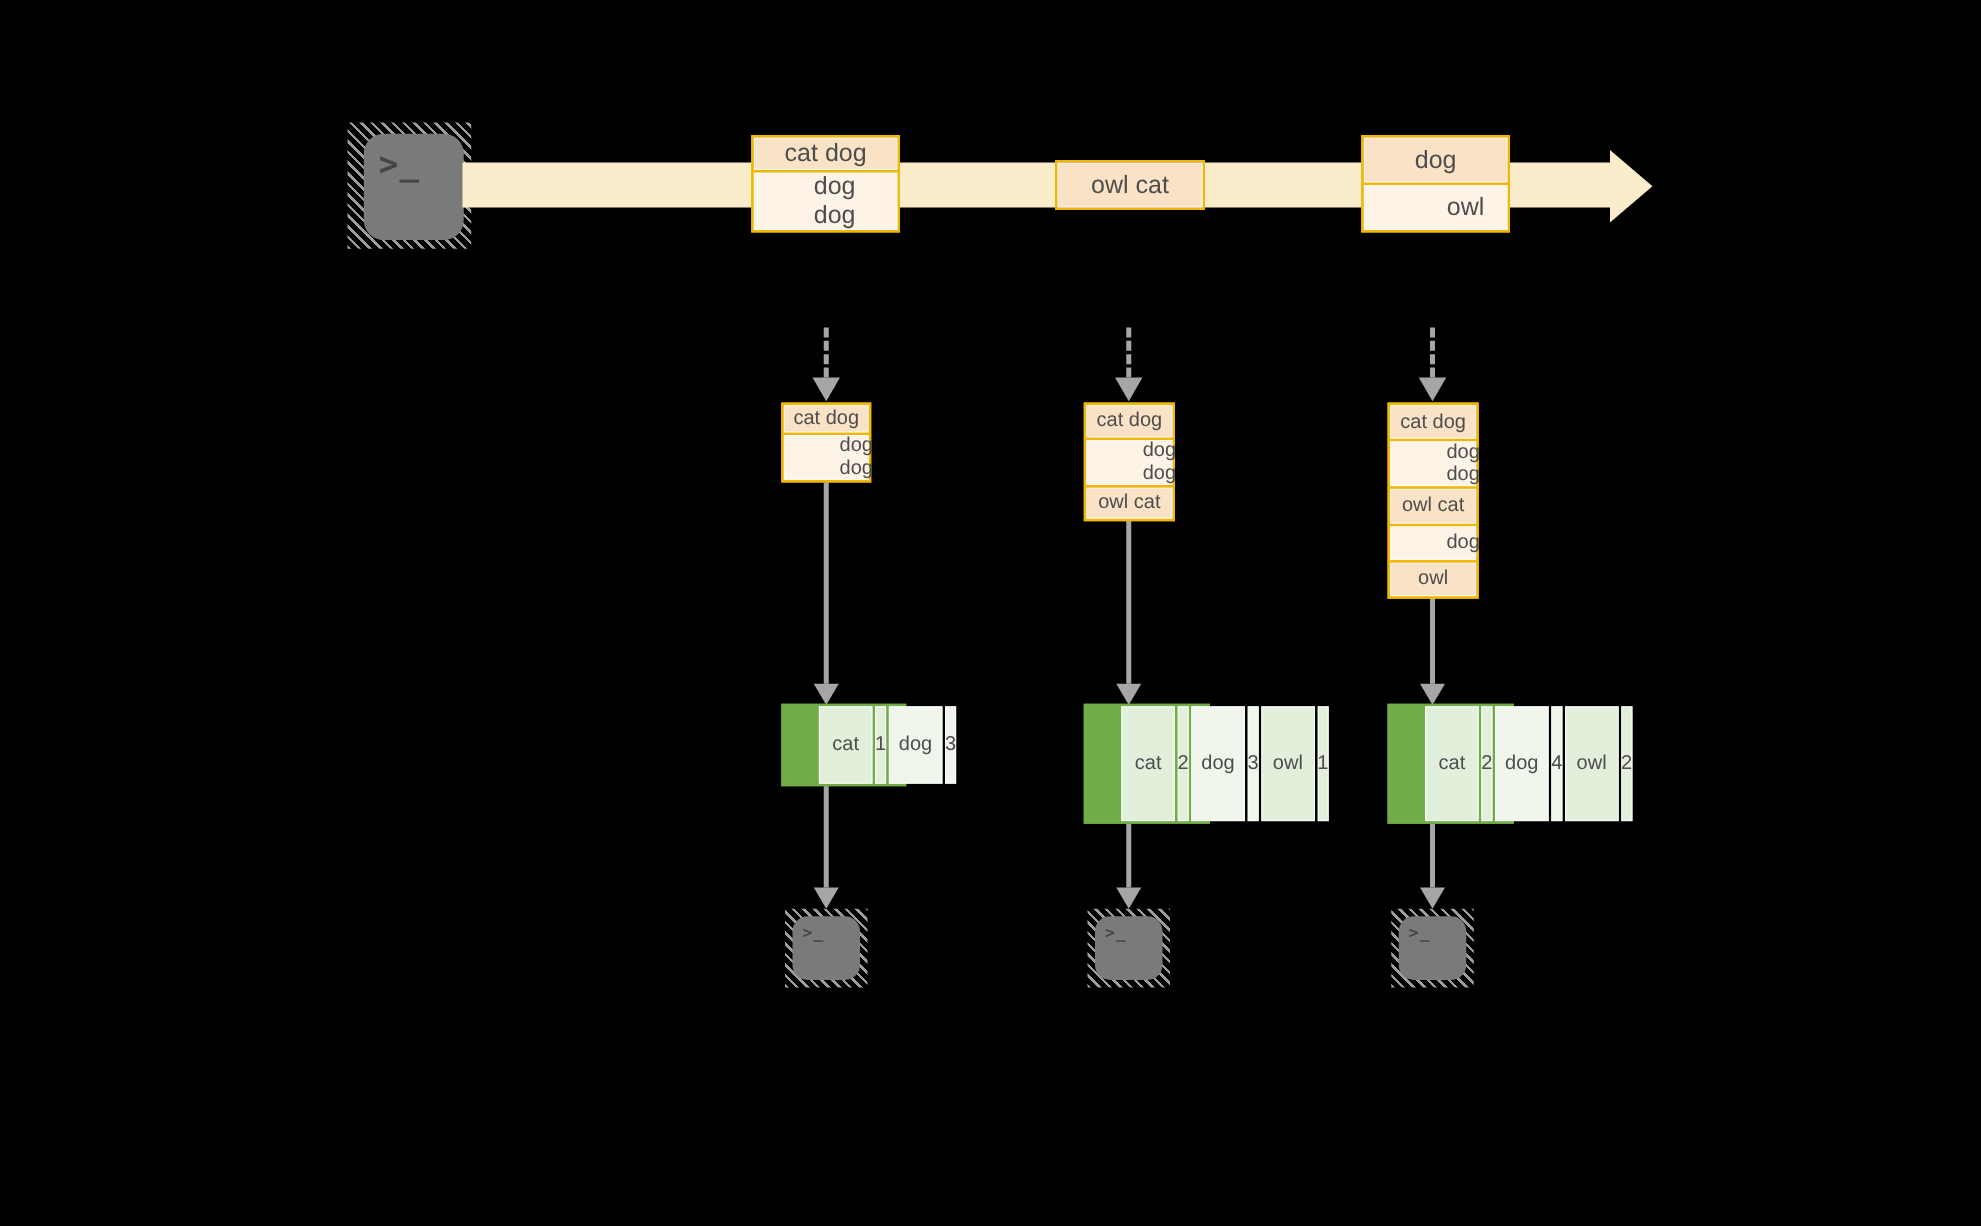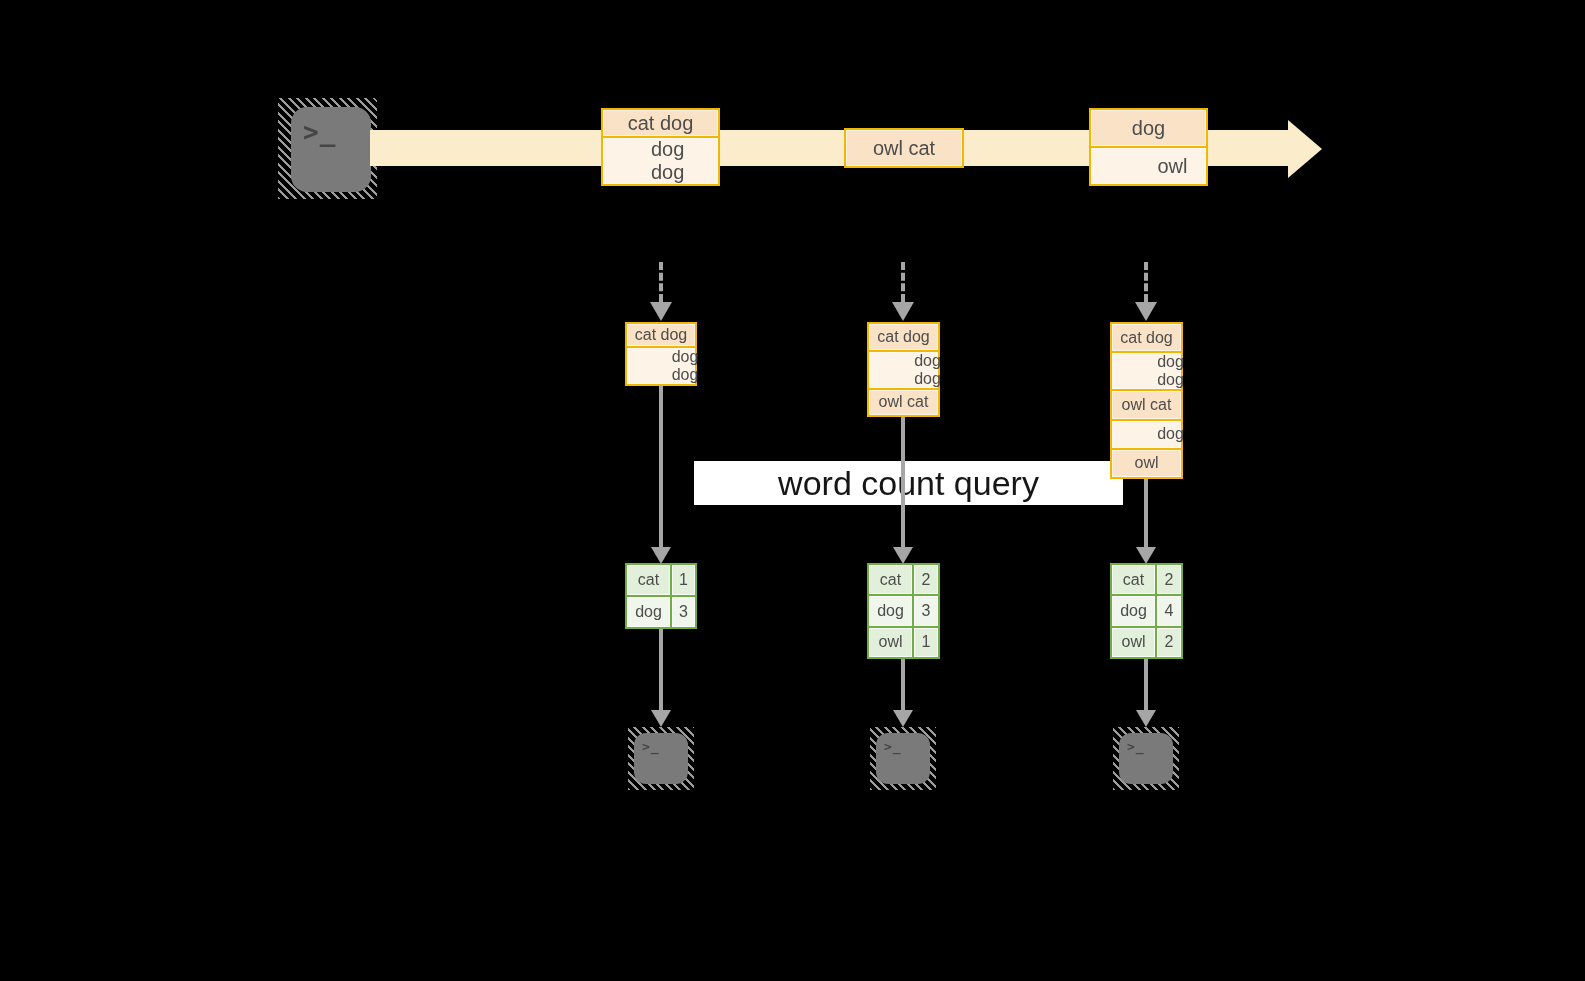--- a/index.html
+++ b/index.html
@@ -15,21 +15,21 @@
   .stream-head{width:0;height:0;border-top:29px solid transparent;border-bottom:29px solid transparent;border-left:34px solid #FBEDCB;}
   
   .ostack{background:#F2B705;border:2px solid #F2B705;display:flex;flex-direction:column;gap:2px;z-index:3;}
   .ostack .row{flex:1;display:flex;align-items:center;justify-content:center;box-shadow:inset 0 0 0 1px rgba(255,253,246,.65);}
   .row.dark{background:#FAE2C6;}
   .row.light{background:#FDF3E7;padding-left:48px;}
   .batch{z-index:2;}
   .batch .row{font-size:20px;}
   .stack-sm .row{font-size:16px;}
   
-  .gtable{background:#70AD47;border:2px solid #70AD47;display:flex;flex-direction:column;gap:2px;z-index:3;}
+  .gtable{background:#70AD47;border:2px solid #70AD47;display:flex;flex-direction:row;gap:2px;z-index:3;padding-left:28px;}
   .gtable .trow{flex:1;display:flex;gap:2px;}
   .gtable .cell{display:flex;align-items:center;justify-content:center;font-size:16px;box-shadow:inset 0 0 0 1px rgba(255,255,255,.75);}
   .gtable .word{width:43px;}
   .gtable .num{flex:1;}
   .trow.dark .cell{background:#E2EFDA;}
   .trow.light .cell{background:#F0F6EB;}
   
   .vline{width:4px;background:#A6A6A6;z-index:2;}
   .vdash{width:0;border-left:4px dashed #A6A6A6;z-index:2;}
   .head-down{width:0;height:0;z-index:2;}
@@ -81,23 +81,20 @@
     <div class="row dark">owl cat</div>
   </div>
   <div class="abs ostack stack-sm" style="left:1110px;top:322px;width:69px;height:153px;">
     <div class="row dark">cat dog</div>
     <div class="row light">dog dog</div>
     <div class="row dark">owl cat</div>
     <div class="row light">dog</div>
     <div class="row dark">owl</div>
   </div>
 
-  <div class="abs query-band" style="left:694px;top:461px;width:429px;height:44px;">
-    <span>word count query</span>
-  </div>
 
   <div class="abs vline" style="left:659px;top:386px;height:161px;"></div>
   <div class="abs head-down head-md" style="left:651px;top:547px;"></div>
   <div class="abs vline" style="left:901px;top:416px;height:131px;"></div>
   <div class="abs head-down head-md" style="left:893px;top:547px;"></div>
   <div class="abs vline" style="left:1144px;top:478px;height:69px;"></div>
   <div class="abs head-down head-md" style="left:1136px;top:547px;"></div>
 
   <div class="abs gtable" style="left:625px;top:563px;width:68px;height:62px;">
     <div class="trow dark">

